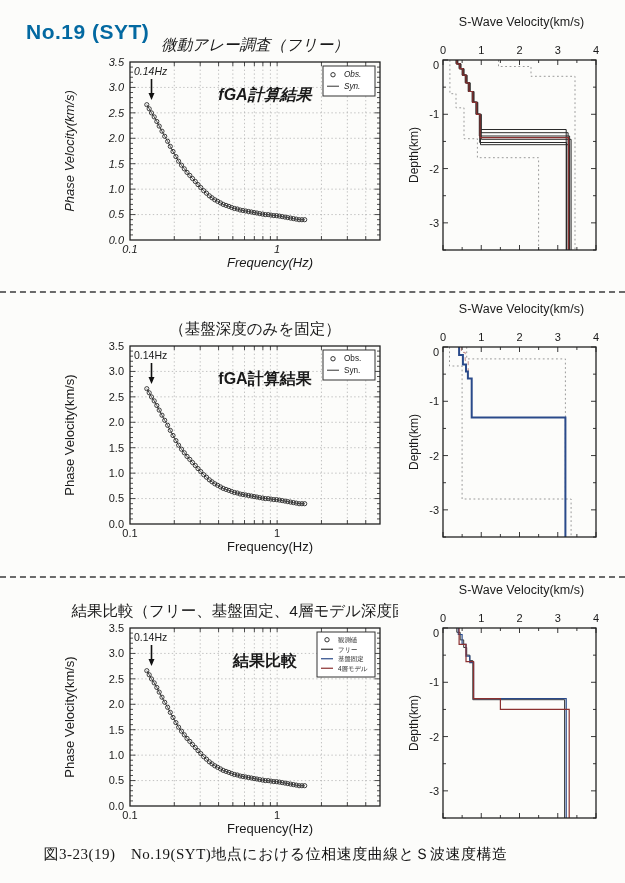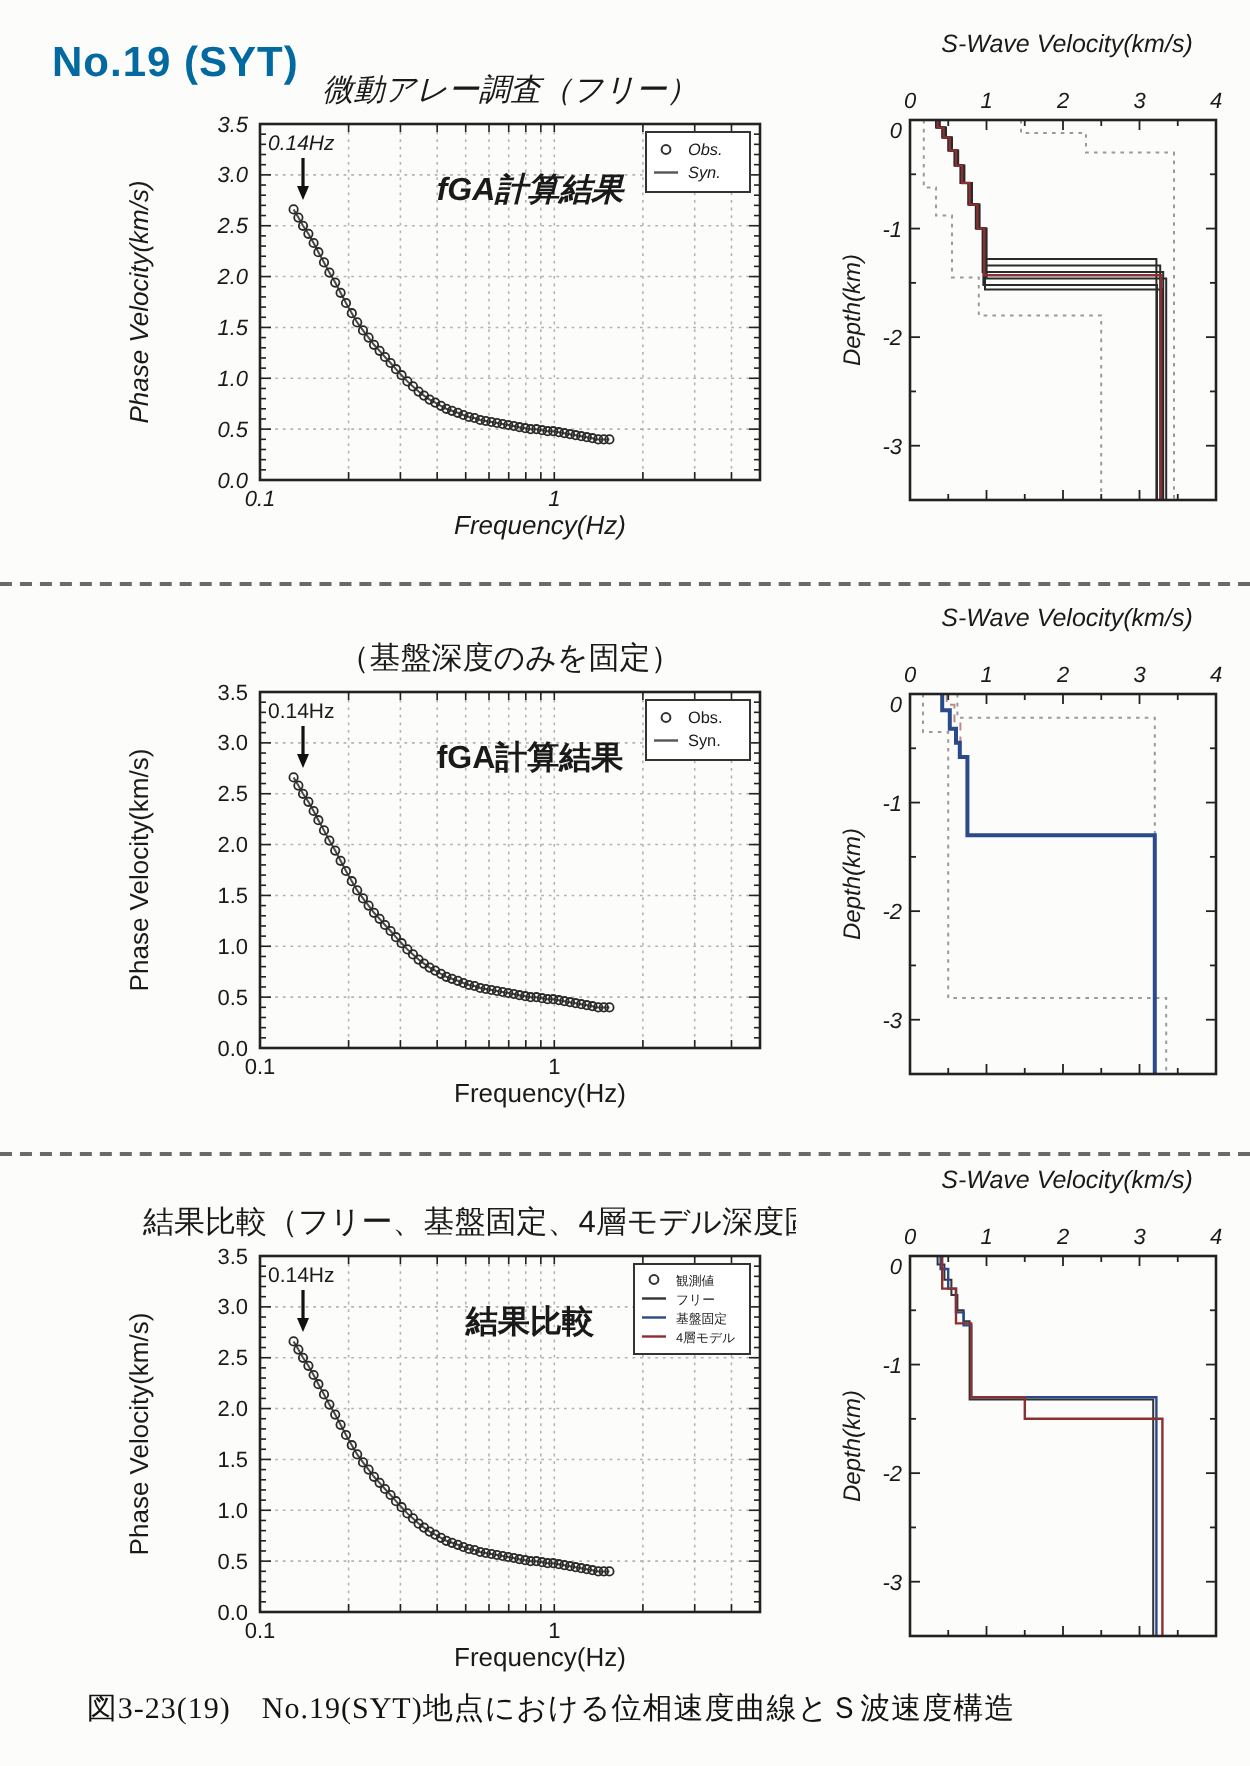--- a/index.html
+++ b/index.html
@@ -11,21 +11,21 @@
   }
   .page-title{
     position:absolute;left:26px;top:4px;
     font-size:21px;font-weight:bold;letter-spacing:.5px;color:#0369a1;margin-top:16px;
   }
   .row{position:absolute;left:0;width:625px;height:262px;}
   #row1{top:30px;}
   #row2{top:300px;}
   #row3{top:582px;}
   .left-chart{position:absolute;left:58px;}
-  .right-chart{position:absolute;left:420px;font-style:italic;}
+  .right-chart{position:absolute;left:408px;}
   #row1 .left-chart{top:0;font-style:italic;}   #row1 .right-chart{top:-16px;}
   #row2 .left-chart{top:14px;}#row2 .right-chart{top:1px;}
   #row3 .left-chart{top:2px;} #row3 .right-chart{top:0px;}
   .divider{
     position:absolute;left:0;width:625px;height:0;
     border-top:2px dashed #6a6a6a;
   }
   #divider1{top:291px;}
   #divider2{top:576px;}
   .figure-caption{

